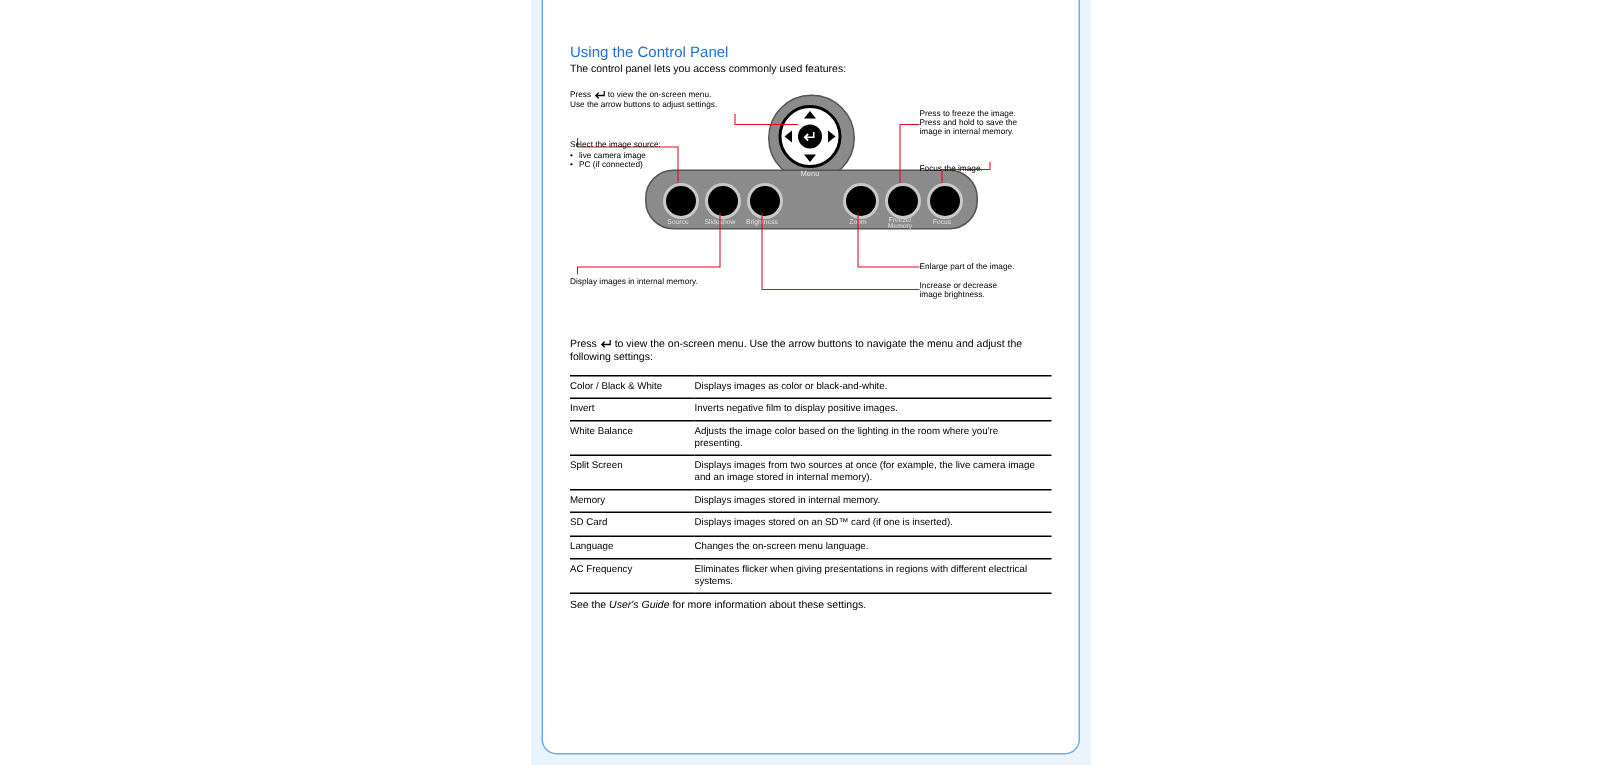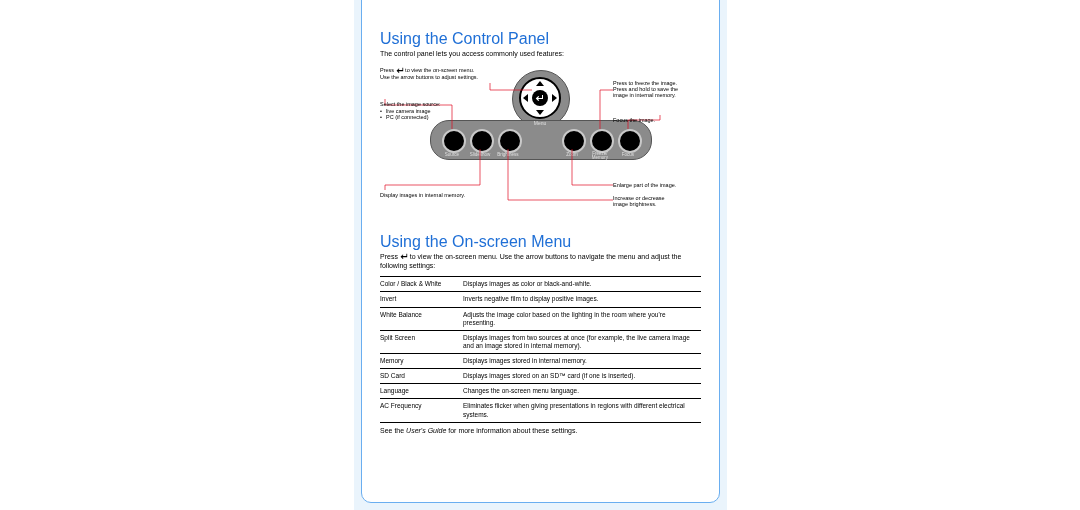--- a/index.html
+++ b/index.html
@@ -28,21 +28,21 @@
     bottom: 7px;
     background: #ffffff;
     border: 1px solid #6aaef0;
     border-radius: 10px;
     padding: 12px 18px 18px 18px;
     box-sizing: border-box;
     color: #000;
   }
   h2.section-title {
     color: #1f6fd6;
-    font-size: 16px;
+    font-size: 10px;
     font-weight: 400;
     margin: 0 0 2px 0;
     letter-spacing: 0;
   }
   .intro-text {
     font-size: 7px;
     margin: 0 0 6px 0;
     line-height: 1.25;
   }
   
@@ -251,21 +251,20 @@
       <div class="callout" style="left:0; top:127px; width:140px">Display images in internal memory.</div>
       <div class="callout" style="left:233px; top:15px; width:90px; white-space:pre-line">Press to freeze the image.
 Press and hold to save the
 image in internal memory.</div>
       <div class="callout" style="left:233px; top:52px; width:90px">Focus the image.</div>
       <div class="callout" style="left:233px; top:117px; width:90px">Enlarge part of the image.</div>
       <div class="callout" style="left:233px; top:130px; width:90px; white-space:pre-line">Increase or decrease
 image brightness.</div>
     </div>
 
-    <h2 class="section-title second-section">Using the On-screen Menu</h2>
     <p class="menu-intro">
       <span>Press </span><svg class="enter-icon" viewBox="0 0 10 8">
           <path d="M8 0.5v3H3l1.3-1.3L3.5 1.4 0.7 4.2l2.8 2.8 0.8-0.8L3 4.9h6v-4.4z" fill="#000"></path>
         </svg><span> to view the on-screen menu. Use the arrow buttons to navigate the menu and adjust the following settings:</span>
     </p>
 
     <table class="settings">
       <tbody>
         <tr>
             <td>Color / Black &amp; White</td>

